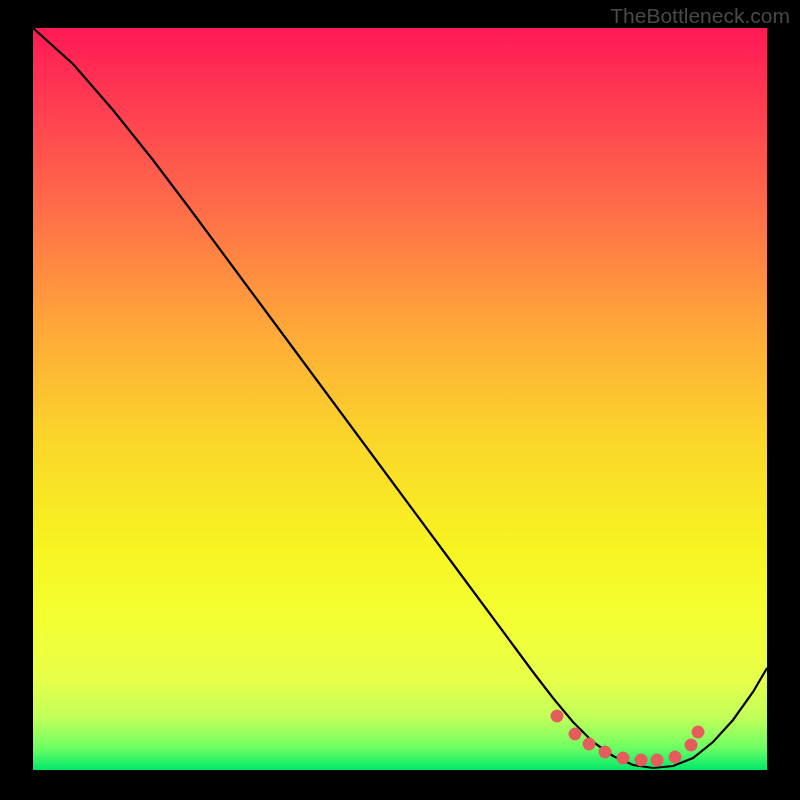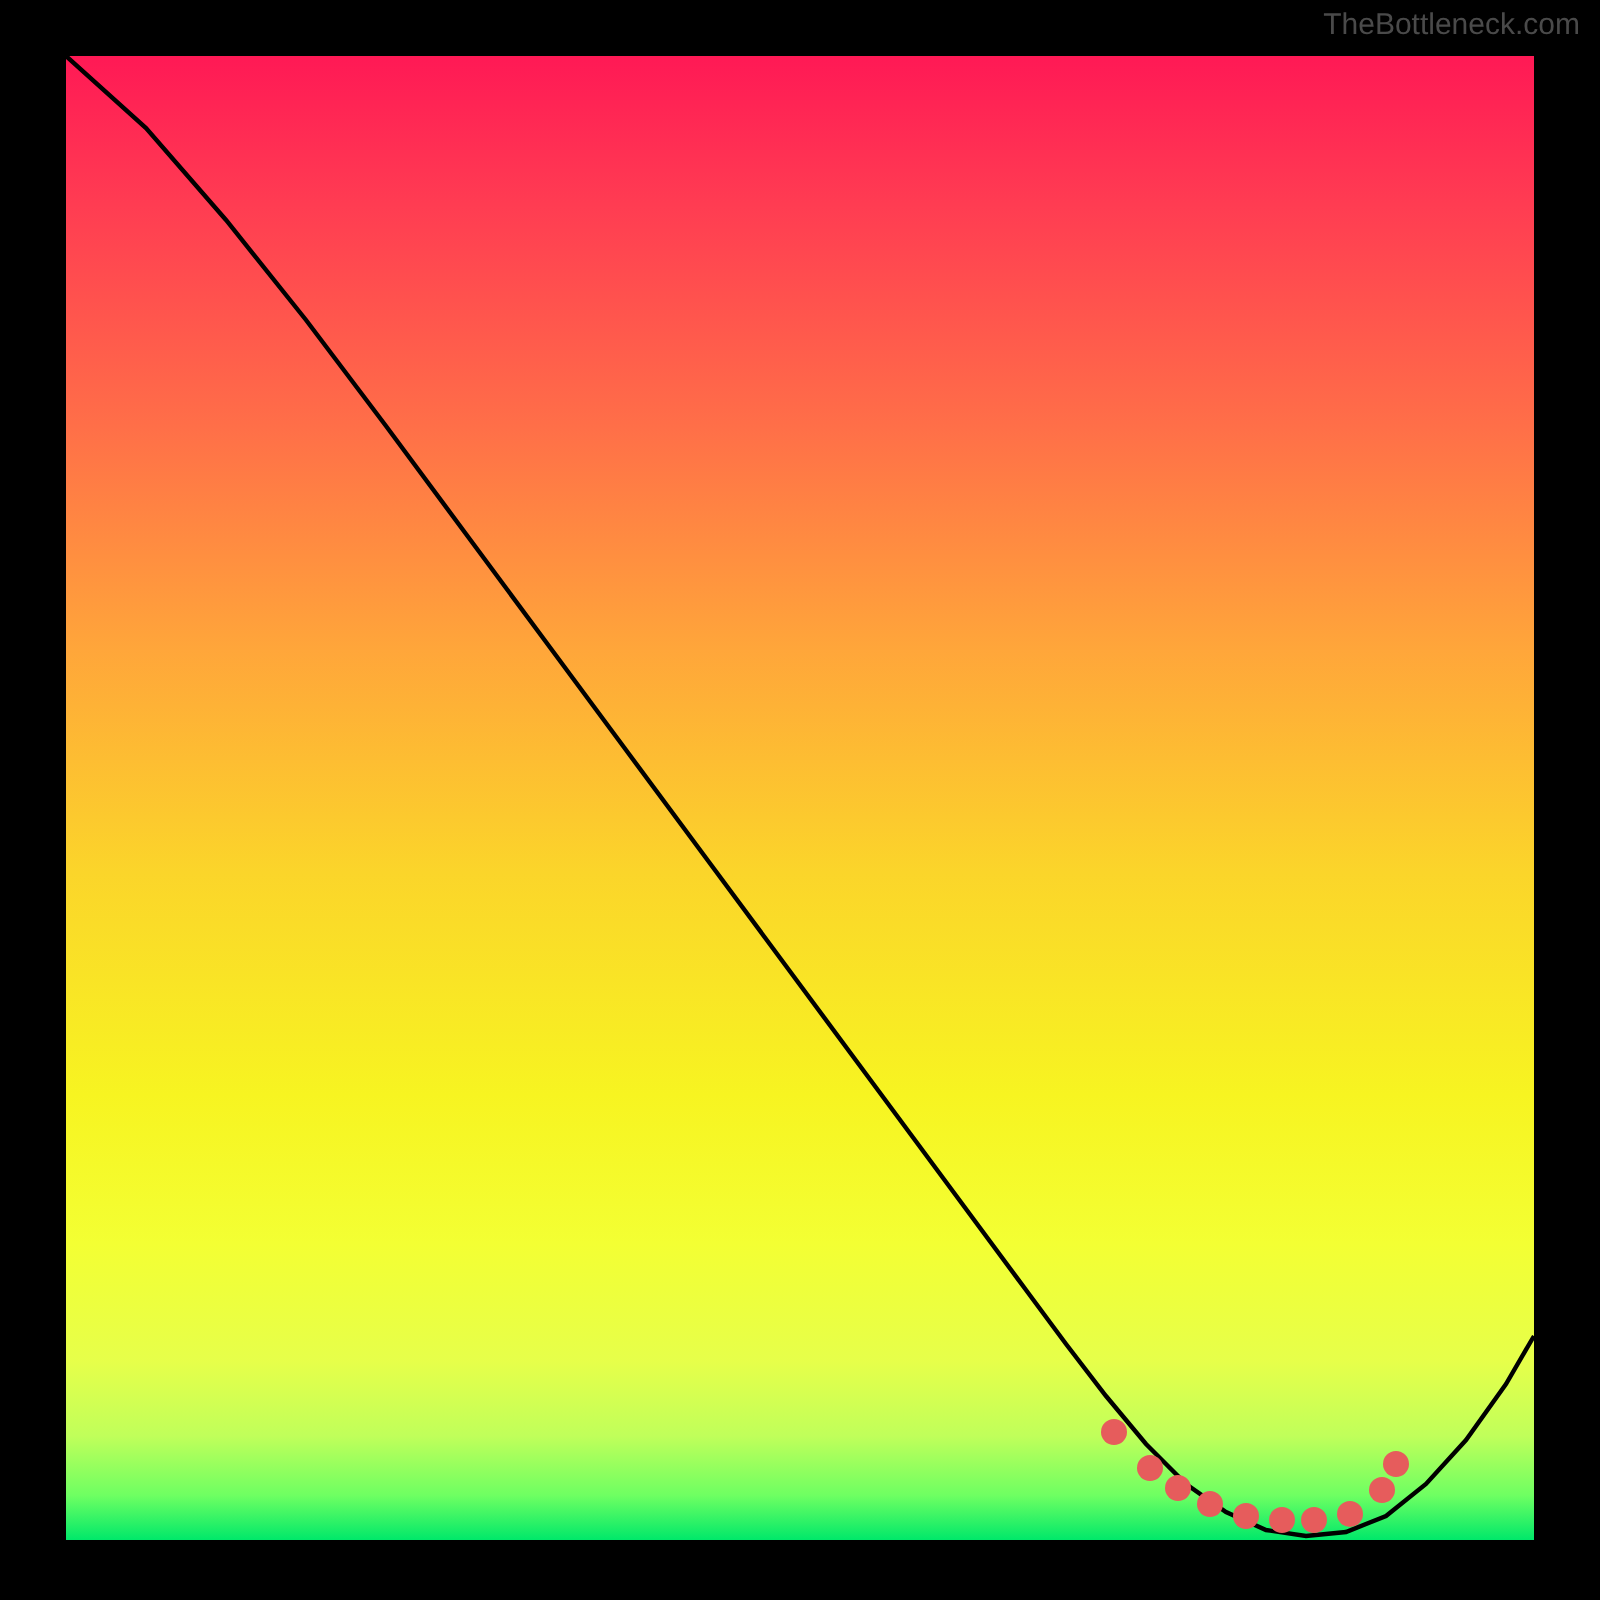--- a/index.html
+++ b/index.html
@@ -9,21 +9,21 @@
     background: #000;
     position: relative;
     font-family: Arial, sans-serif;
     overflow: hidden;
   }
   .watermark {
     position: absolute;
     top: 4px;
     right: 10px;
     color: #4a4a4a;
-    font-size: 15px;
+    font-size: 21px;
     font-weight: 500;
     z-index: 10;
   }
   .plot-area {
     position: absolute;
     left: 33px;
     top: 28px;
     width: 734px;
     height: 742px;
     background: linear-gradient(to bottom,

